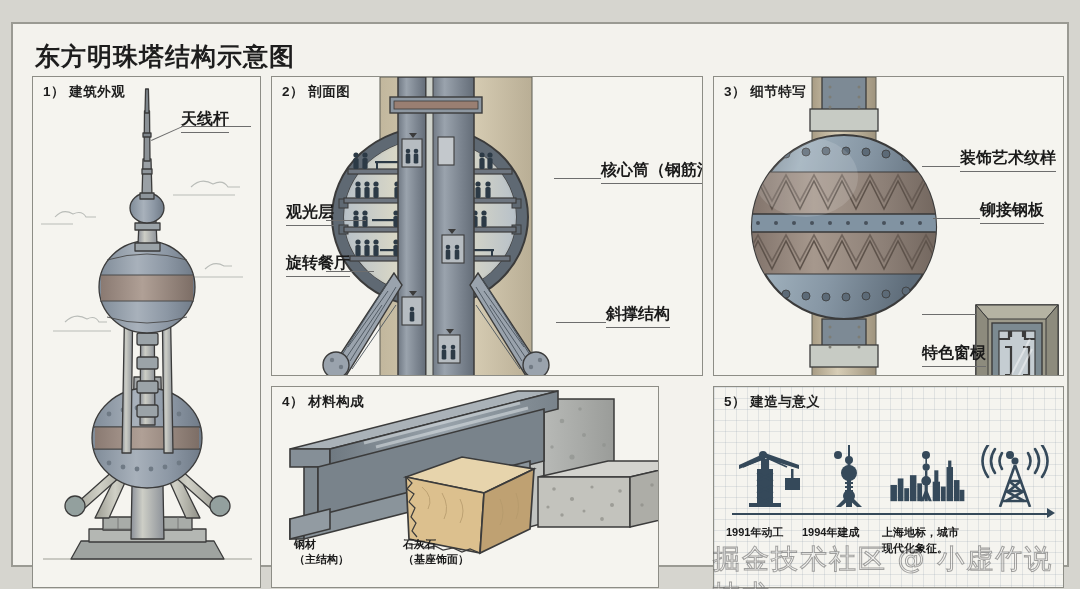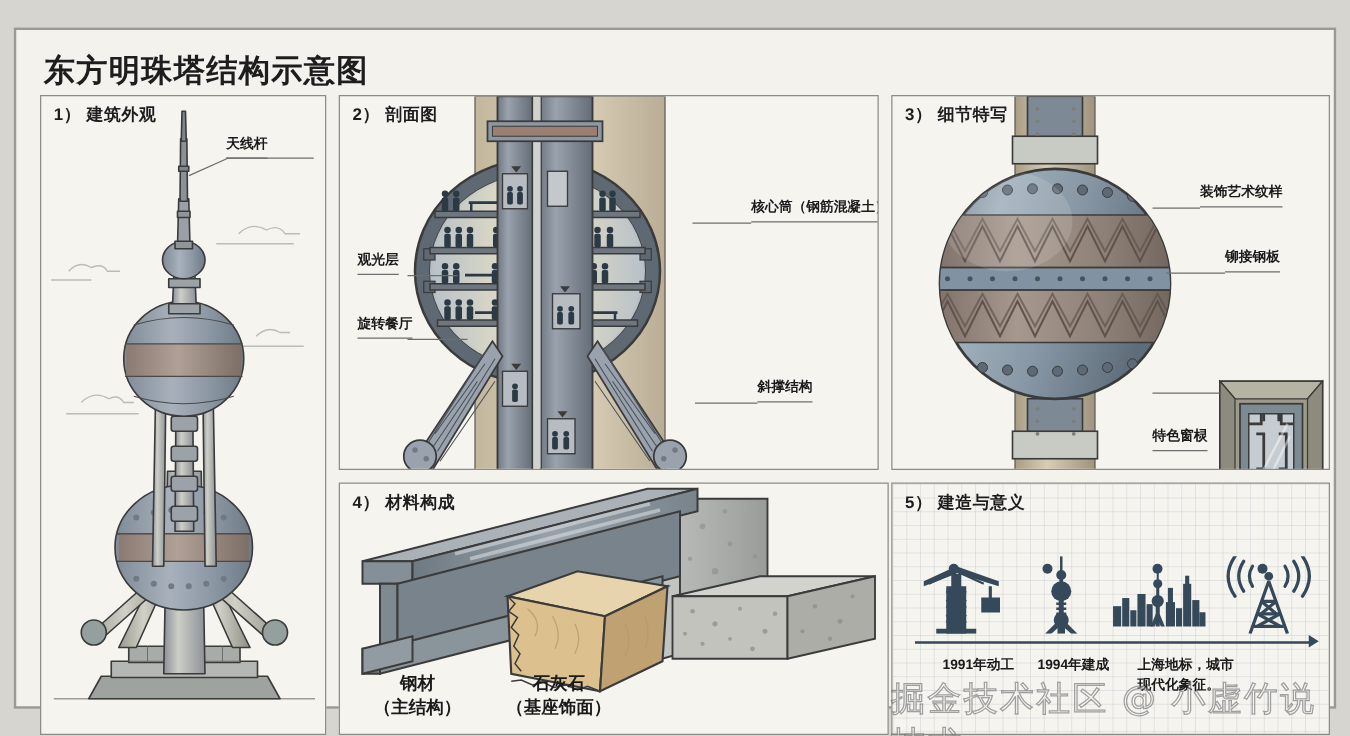--- a/index.html
+++ b/index.html
@@ -35,52 +35,52 @@
     overflow:hidden;
   }
   .panel-title{
     position:absolute;left:10px;top:6px;
     font-size:13.5px;font-weight:bold;color:#1d1d1d;
     letter-spacing:.5px;z-index:40;
   }
   #p1{left:19px;top:52px;width:229px;height:512px;}
   #p2{left:258px;top:52px;width:432px;height:300px;text-align:center;}
   #p3{left:700px;top:52px;width:351px;height:300px;}
-  #p4{left:258px;top:362px;width:440px;height:202px;}
+  #p4{left:258px;top:362px;width:388px;height:202px;}
   #p5{left:700px;top:362px;width:351px;height:202px;}
 
   
   .lab{
     position:absolute;z-index:60;
-    font-size:11px;font-weight:bold;color:#1a1a1a;
+    font-size:16px;font-weight:bold;color:#1a1a1a;
     white-space:nowrap;line-height:1.25;font-family:Liberation Mono, monospace;
   }
   .lab.u{border-bottom:1px solid #6d6d6d;padding-bottom:2px;}
   .leader{position:absolute;z-index:55;background:#6d6d6d;height:1px;}
   .leadd{position:absolute;z-index:55;background:#6d6d6d;height:1px;transform-origin:0 0;}
 
   
   .matcap{
-    position:absolute;z-index:60;text-align:center;
-    font-size:14px;font-weight:bold;color:#1a1a1a;line-height:1.35;
+    position:absolute;z-index:60;
+    font-size:11px;font-weight:bold;color:#1a1a1a;line-height:1.35;
   }
   
   #grid5{position:absolute;inset:0;
     background-image:
       linear-gradient(to right,rgba(140,155,170,.20) 1px,transparent 1px),
       linear-gradient(to bottom,rgba(140,155,170,.20) 1px,transparent 1px);
     background-size:11px 11px;}
   #tl-axis{position:absolute;left:18px;top:126px;width:318px;height:1.6px;background:#35495a;z-index:10;}
   #tl-arrow{position:absolute;left:333px;top:121px;z-index:11;
     width:0;height:0;border-left:8px solid #35495a;border-top:5px solid transparent;border-bottom:5px solid transparent;}
   .tl-item{position:absolute;top:58px;width:78px;z-index:12;}
   .tl-icon{height:62px;display:flex;align-items:flex-end;justify-content:center;}
   .tl-dot{position:absolute;top:64px;width:8px;height:8px;border-radius:50%;background:#35495a;z-index:13;}
   .tl-text{position:absolute;top:138px;width:82px;z-index:12;
-    font-size:11px;font-weight:bold;color:#1a1a1a;line-height:1.45;text-align:left;margin-left:28px;}
+    font-size:11px;font-weight:bold;color:#1a1a1a;line-height:1.45;text-align:left;}
 
   
   #wm{
     position:absolute;left:700px;top:536px;width:360px;height:34px;
     z-index:300;display:flex;align-items:center;justify-content:center;
     font-size:27px;letter-spacing:2px;
     color:rgba(255,255,255,.30);
     -webkit-text-stroke:1px rgba(90,90,90,.55);
     font-family:"DejaVu Sans",sans-serif;
     pointer-events:none;
@@ -690,21 +690,21 @@
       <g stroke="#3b3b3b" stroke-width="1.2" fill="none">
         <path d="M134 90 l6 6 l-5 6 l7 5 l-5 8 l6 6 l-4 9 l5 6 l-4 8 l5 6"></path>
         <path d="M208 166 l-10 -4 l-8 3 l-9 -4 l-10 2 l-8 -4 l-9 2 l-9 -4 l-8 1"></path>
       </g>
     </svg>
 
     <div class="matcap" style="left:22px;top:150px;width:80px;">
       <div>钢材</div>
       <div>（主结构）</div>
     </div>
-    <div class="matcap" style="left:120px;top:150px;width:110px;">
+    <div class="matcap" style="left:131px;top:150px;width:110px;">
       <div>石灰石</div>
       <div>（基座饰面）</div>
     </div>
   </div>
 
   <div class="panel" id="p5">
     <div id="grid5"></div>
     <div class="panel-title">5） 建造与意义</div>
 
     <div id="tl-axis"></div>

